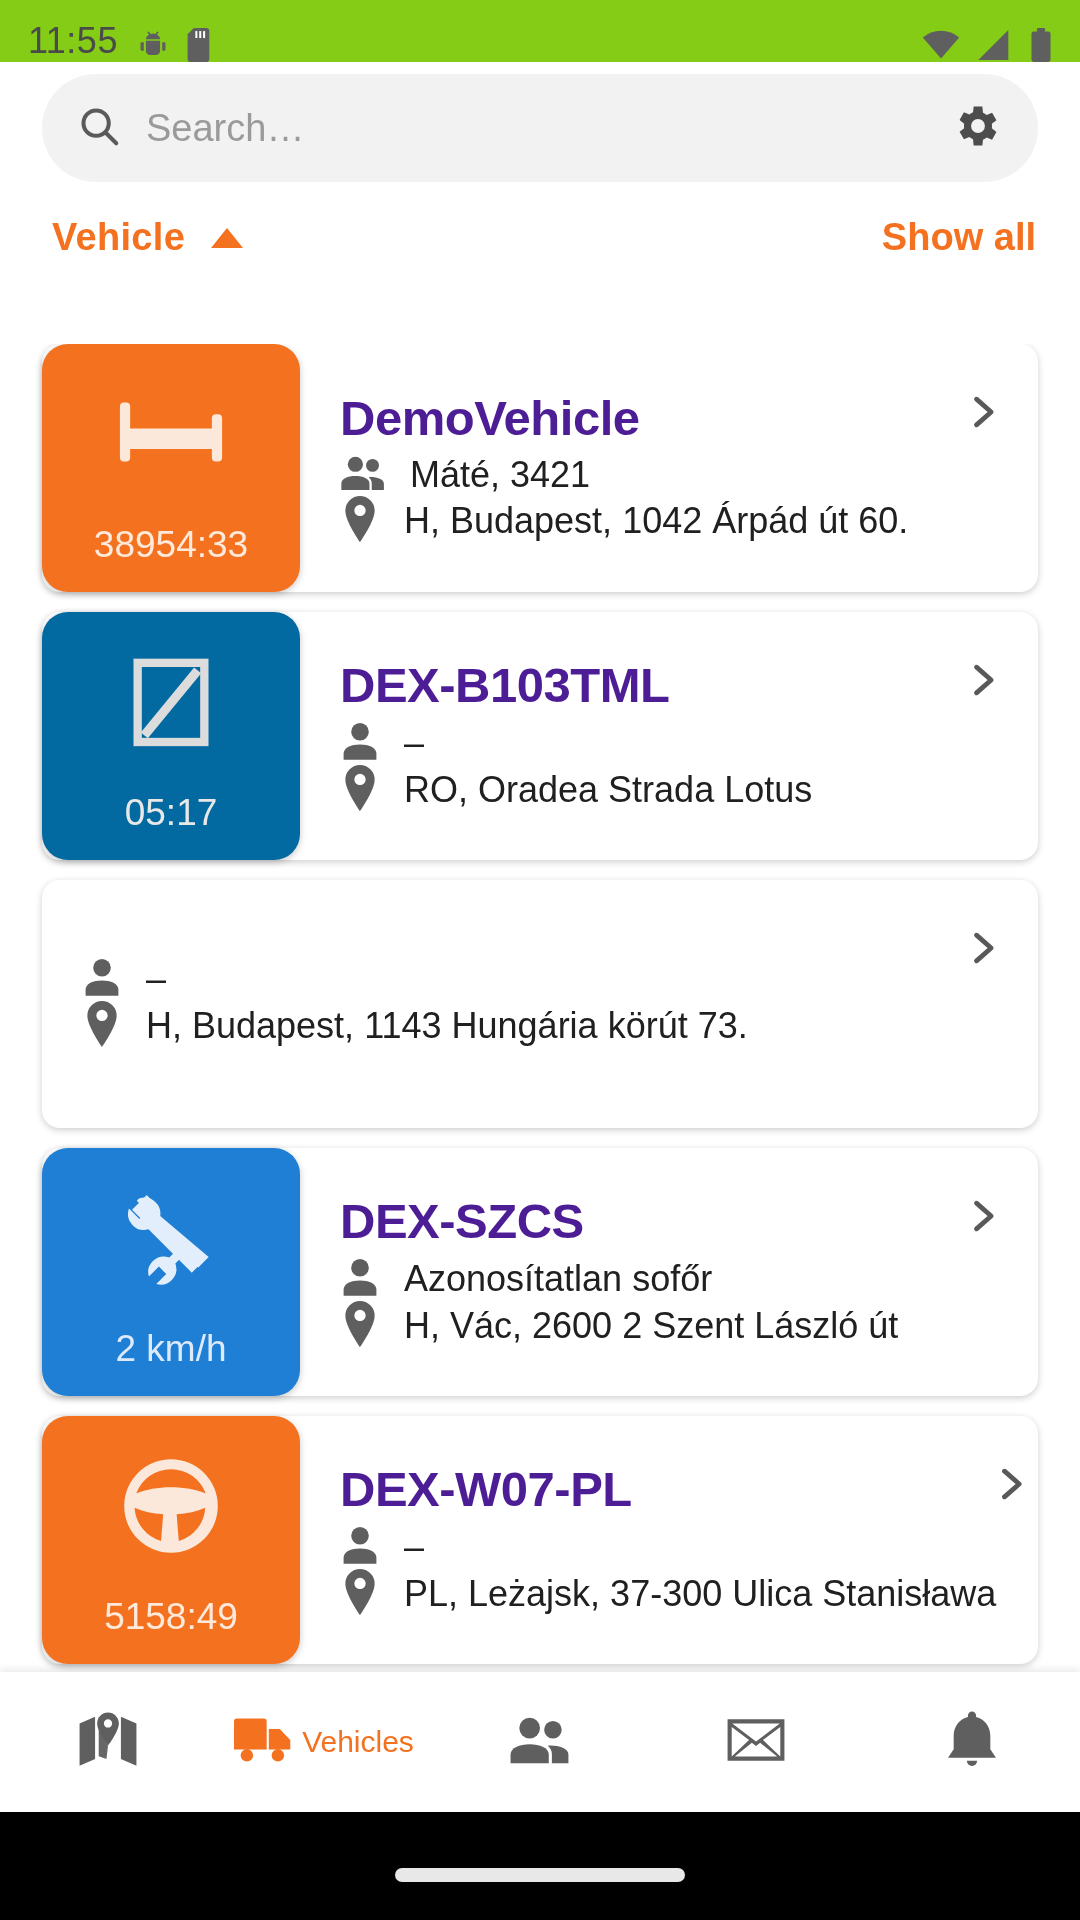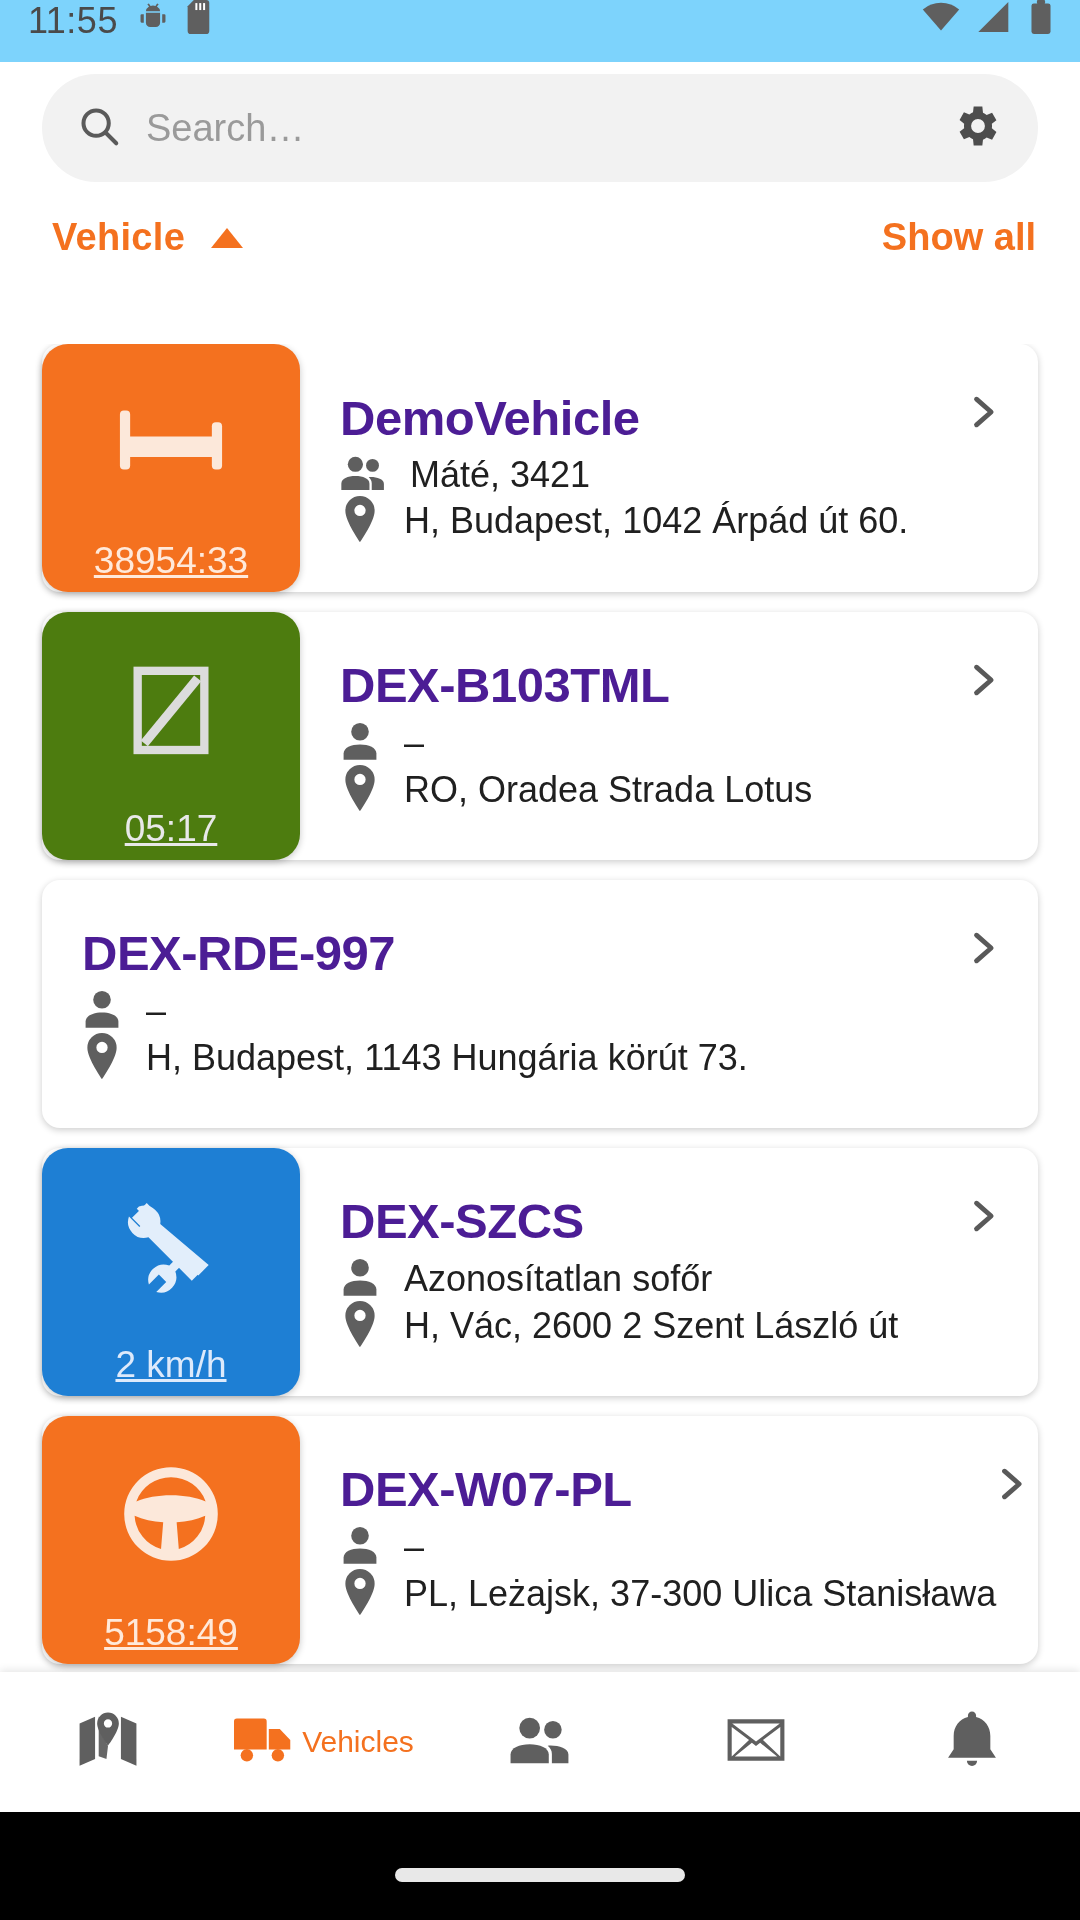--- a/index.html
+++ b/index.html
@@ -6,22 +6,22 @@
   html, body {
     width:1080px; height:1920px;
     background:#ffffff;
     font-family:"Liberation Sans", sans-serif;
     overflow:hidden;
   }
   #screen { position:relative; width:1080px; height:1920px; background:#ffffff; overflow:hidden; }
 
   
   .statusbar {
-    height:62px; display:flex; align-items:flex-start;
-    padding:0 28px; background:#7dd3fc;
+    height:62px; display:flex; align-items:flex-end;
+    padding:0 28px; background:#84cc16;
   }
   .status-clock { font-size:36px; color:#4a4a4a; letter-spacing:.5px; }
   .status-left-icons { display:flex; align-items:center; gap:16px; margin-left:18px; }
   .status-right { margin-left:auto; display:flex; align-items:center; gap:18px; }
   .sb-ic { display:block; }
 
   
   .searchwrap { padding:12px 42px 0 42px; }
   .searchbar {
     height:108px; background:#f2f2f2; border-radius:54px;
@@ -61,21 +61,21 @@
   .tile {
     width:258px; min-height:248px; border-radius:26px;
     display:flex; flex-direction:column;
     align-items:center; justify-content:center;
     flex:0 0 258px;
     box-shadow:0 2px 7px rgba(0,0,0,.22);
     position:relative; z-index:2;
   }
   .tile-icon { flex:1; display:flex; align-items:center; justify-content:center; width:100%; }
   .tile-value {
-    font-size:37px; color:#ffe9da; padding-bottom:10px; white-space:nowrap;text-decoration:underline;
+    font-size:37px; color:#ffe9da; padding-bottom:26px; white-space:nowrap;
   }
   .card-body {
     flex:1; padding:22px 70px 22px 40px; position:relative;
     display:flex; flex-direction:column; justify-content:center;
   }
   .card-title {
     font-size:49px; font-weight:bold; color:#4c1d95;
     letter-spacing:-.5px; margin-bottom:8px; white-space:nowrap;
   }
   .info-line { display:flex; align-items:center; gap:24px; margin-top:0; }
@@ -204,21 +204,21 @@
         </div>
         <span class="chevron">
           <svg width="44" height="44" viewBox="0 0 24 24" fill="none" stroke="#595959" stroke-width="2.6" stroke-linecap="round" stroke-linejoin="round">
             <polyline points="9,5 17,12 9,19"></polyline>
           </svg>
         </span>
       </div>
     </div>
 
     <div class="card">
-      <div class="tile" style="background:#4d7c0f">
+      <div class="tile" style="background:#0369a1">
         <span class="tile-icon">
           <svg width="88" height="100" viewBox="0 0 20 24" fill="none" stroke="#dcdcdc" stroke-width="2">
             <rect x="2" y="2.6" width="16" height="19"></rect>
             <line x1="3.6" y1="20" x2="16.4" y2="4.4" stroke-width="2.2"></line>
           </svg>
         </span>
         <span class="tile-value" style="color:#e8e8e8">05:17</span>
       </div>
       <div class="card-body">
         <div class="card-title">DEX-B103TML</div>
@@ -242,21 +242,20 @@
         <span class="chevron">
           <svg width="44" height="44" viewBox="0 0 24 24" fill="none" stroke="#595959" stroke-width="2.6" stroke-linecap="round" stroke-linejoin="round">
             <polyline points="9,5 17,12 9,19"></polyline>
           </svg>
         </span>
       </div>
     </div>
 
     <div class="card">
       <div class="card-body">
-        <div class="card-title">DEX-RDE-997</div>
         <div class="info-line">
           <span>
             <svg width="40" height="40" viewBox="0 0 18 20" fill="#5f5f5f">
               <circle cx="9" cy="5.4" r="4.4"></circle>
               <path d="M0.8 19.4v-3.1C0.8 13.4 4.6 11.8 9 11.8s8.2 1.6 8.2 4.5v3.1H0.8z"></path>
             </svg>
           </span>
           <span class="info-text">–</span>
         </div>
         <div class="info-line">

